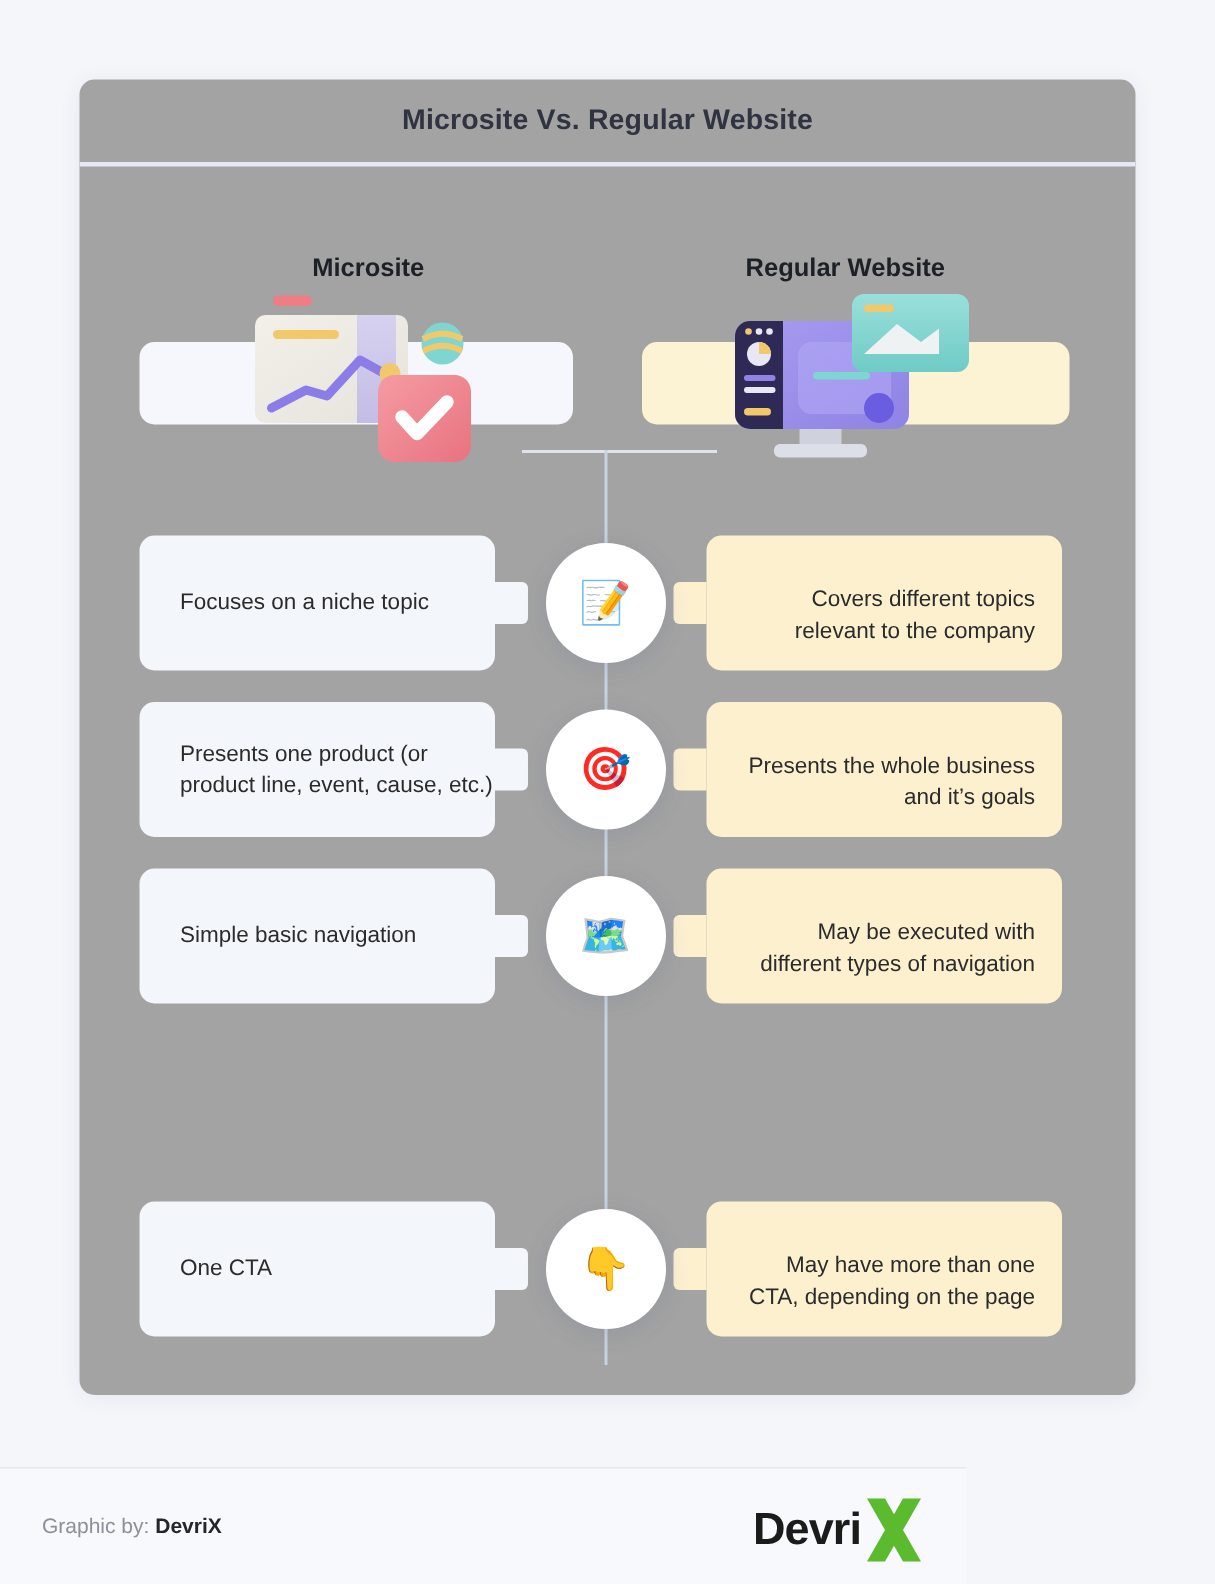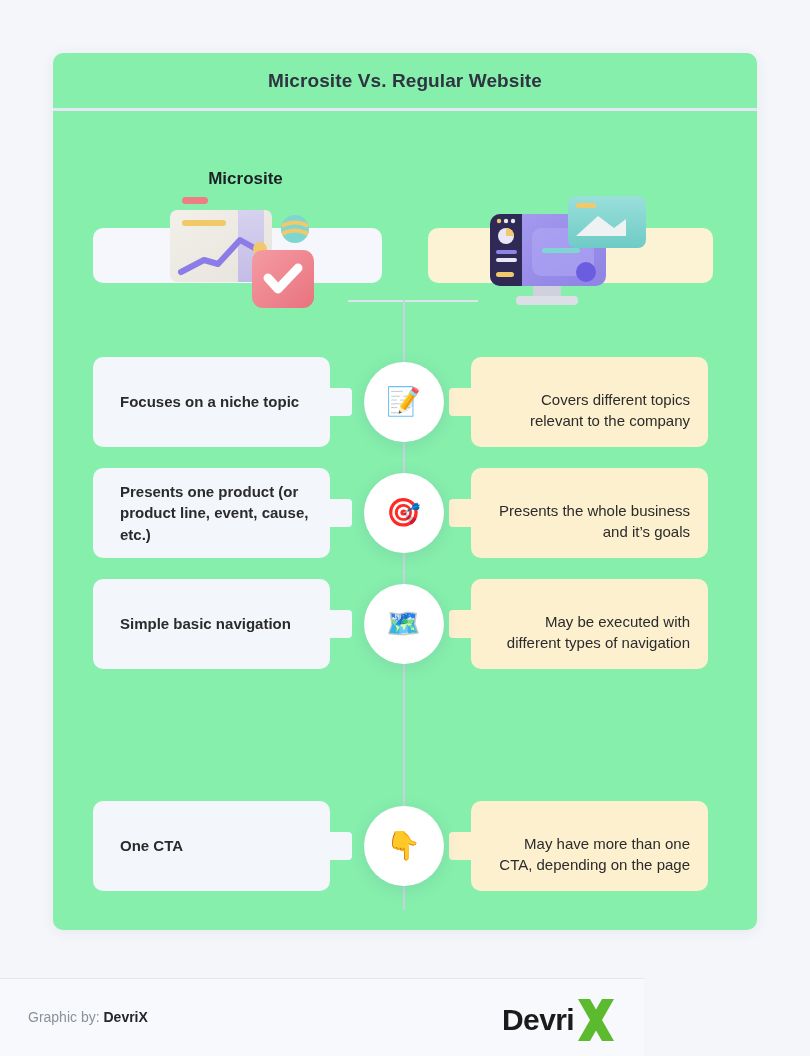--- a/index.html
+++ b/index.html
@@ -8,21 +8,21 @@
     background:#f4f6fa;
     font-family:"Liberation Sans", sans-serif;
     -webkit-font-smoothing:antialiased;
   }
   .page { position:relative; width:810px; height:1056px; overflow:hidden; }
 
   
   .card {
     position:absolute; left:53px; top:53px;
     width:704px; height:877px;
-    background:#86efac; border-radius:10px;
+    background:#a3a3a3; border-radius:10px;
     box-shadow:0 2px 14px rgba(40,55,100,.07);
     overflow:hidden;
   }
   .title {
     position:absolute; left:0; top:0; width:100%; height:56px;
     display:flex; align-items:center; justify-content:center;
     font-size:19px; font-weight:bold; color:#2f3440; letter-spacing:.1px;
   }
   .title-divider {
     position:absolute; left:0; top:55px; width:100%; height:3px;
@@ -64,21 +64,20 @@
 
   .pane {
     position:absolute; top:0; height:90px;
     display:flex; align-items:center;
     border-radius:10px;
     font-size:15px; line-height:1.42; color:#2b2b2b;
   }
   .pane.left {
     left:40px; width:237px; padding:0 0 0 27px;
     background:#f3f6fb;
-    font-weight:bold;
   }
   .pane.right {
     left:418px; width:237px; padding:16px 18px 0 27px;
     background:#fcf0cf;
     text-align:right;
   }
 
   
   .tab { position:absolute; top:31px; height:28px; width:22px; }
   .tab.left  { left:277px; background:#f3f6fb; border-radius:0 4px 4px 0; }
@@ -121,20 +120,21 @@
 <body>
 
 <div class="page">
 
   <div class="card">
 
     <div class="title">Microsite Vs. Regular Website</div>
     <div class="title-divider"></div>
 
     <div class="col-head left">Microsite</div>
+    <div class="col-head right">Regular Website</div>
 
     <div class="band left"></div>
     <div class="band right"></div>
 
     <div class="hero left">
       <svg viewBox="0 0 240 130">
         <defs>
           <linearGradient id="gCard" x1="0" y1="0" x2="1" y2="1">
             <stop offset="0" stop-color="#f3f0ea"></stop>
               <stop offset="1" stop-color="#e6e2dc"></stop>

